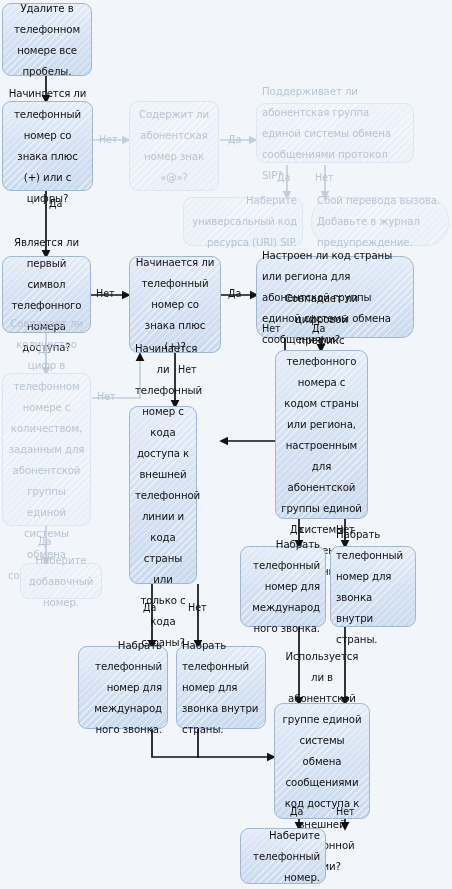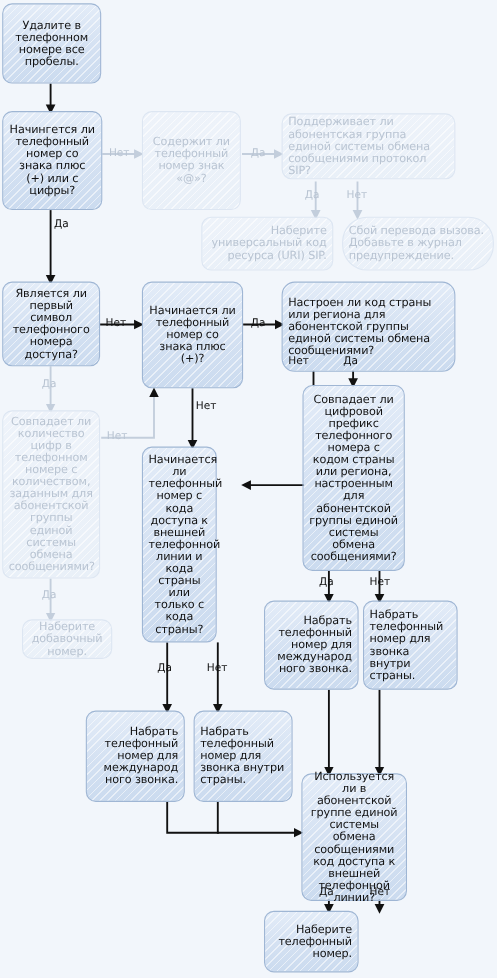--- a/index.html
+++ b/index.html
@@ -30,21 +30,21 @@
     border: 1.2px solid #9fb6d4;
     background:
       repeating-linear-gradient(135deg, rgba(255,255,255,0.55) 0px, rgba(255,255,255,0.55) 1px, rgba(0,0,0,0) 1px, rgba(0,0,0,0) 5px),
       linear-gradient(180deg, #e3ecf8 0%, #d4e1f2 55%, #cbdbef 100%);
     color: #101010;
     display: flex;
     align-items: center;
     justify-content: center;
     padding: 3px 5px;
     font-size: 10.2px;
-    line-height: 11px;
+    line-height: 21px;
     text-align: center;
     letter-spacing: -0.1px;
   }
   .node.dim {
     border-color: #dde6f2;
     background:
       repeating-linear-gradient(135deg, rgba(255,255,255,0.6) 0px, rgba(255,255,255,0.6) 1px, rgba(0,0,0,0) 1px, rgba(0,0,0,0) 5px),
       linear-gradient(180deg, #eef3fa 0%, #e9f0f8 100%);
     color: #b9c4d2;
   }
@@ -151,21 +151,21 @@
 
   <div class="node dim" style="left:2px; top:373px; width:89px; height:153px;">
     <span>Совпадает ли количество цифр в телефонном номере с количеством, заданным для абонентской группы единой системы обмена сообщениями?</span>
   </div>
 
   <div class="node dim" style="left:20px; top:563px; width:82px; height:36px;">
     <span>Наберите добавочный номер.</span>
   </div>
 
   <div class="node dim" style="left:129px; top:101px; width:90px; height:90px;">
-    <span>Содержит ли телефонный номер знак «@»?</span>
+    <span>Содержит ли абонентская номер знак «@»?</span>
   </div>
 
   <div class="node" style="left:129px; top:256px; width:92px; height:97px;">
     <span>Начинается ли телефонный номер со знака плюс (+)?</span>
   </div>
 
   <div class="node" style="left:129px; top:406px; width:68px; height:178px;">
     <span>Начинается ли телефонный номер с кода доступа к внешней телефонной линии и кода страны или только с кода страны?</span>
   </div>
 

